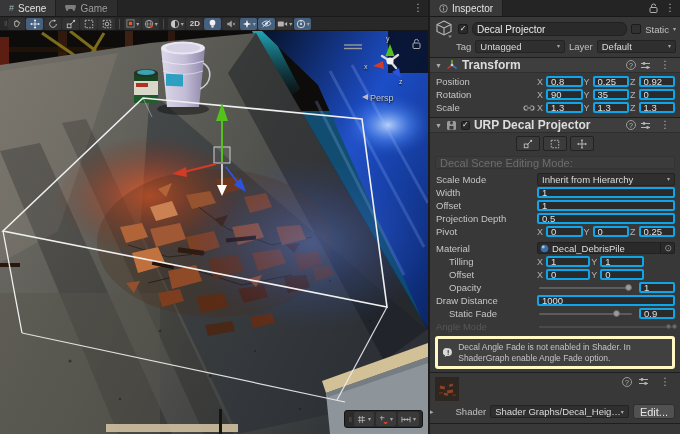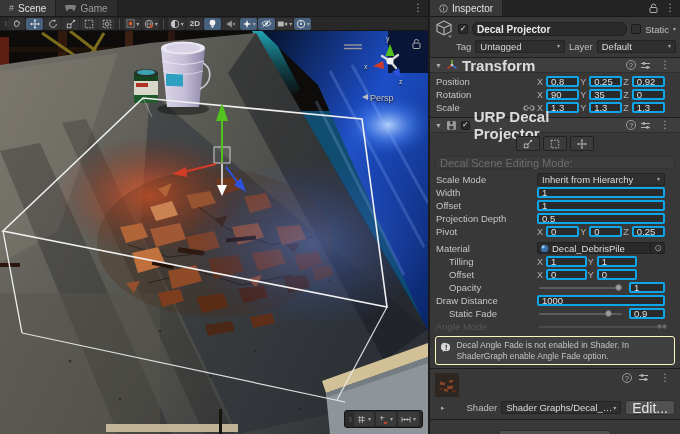--- a/index.html
+++ b/index.html
@@ -24,55 +24,55 @@
   .scene svg.world{position:absolute;left:0;top:0;}
   .gizmo-label{position:absolute;color:#ced2d6;font-size:7px;text-shadow:0 1px 2px #000;}
   .persp{position:absolute;left:370px;top:62px;color:#c3c7cc;font-size:9px;text-shadow:0 1px 2px #000;}
   .gridbar{position:absolute;right:5px;bottom:6px;height:18px;background:#2b2b2b;border:1px solid #141414;border-radius:3px;display:flex;align-items:center;padding:0 3px;gap:2px;}
   .gridbar .gbtn{display:flex;align-items:center;gap:2px;background:#3a3a3a;border-radius:2px;height:14px;padding:0 3px;}
   
   .right{width:250px;display:flex;flex-direction:column;background:#383838;}
   .insp-body{flex:1;overflow:hidden;font-size:10px;color:#c6c6c6;}
   .hdr-block{padding:3px 4px 3px 4px;}
   .go-row{display:flex;align-items:center;gap:4px;height:18px;}
-  .name-field{flex:1;background:#2a2a2a;border:1px solid #212121;border-radius:6px;height:14px;line-height:13px;padding:0 4px;color:#e8e8e8;font-weight:bold;font-size:10px;}
+  .name-field{flex:1;background:#2a2a2a;border:1px solid #212121;border-radius:6px;height:14px;line-height:13px;padding:0 4px;color:#e8e8e8;font-weight:normal;font-size:10px;}
   .chk{width:10px;height:10px;background:#2a2a2a;border:1px solid #1b1b1b;border-radius:2px;display:flex;align-items:center;justify-content:center;color:#e6e6e6;font-size:8px;line-height:1;}
   .tl-row{display:flex;align-items:center;gap:4px;height:16px;padding-left:22px;}
   .mini-lbl{color:#c0c0c0;font-size:9.5px;}
   .dd{flex:1;display:flex;align-items:center;background:#2f2f2f;border:1px solid #232323;border-radius:2px;height:13px;padding:0 4px;color:#dadada;font-size:9.5px;white-space:nowrap;overflow:hidden;}
   .dd .caret{margin-left:auto;}
   .hr{height:1px;background:#2a2a2a;border-bottom:1px solid #1e1e1e;}
   .comp-hdr{display:flex;align-items:center;gap:4px;height:15px;padding:0 5px;background:#3e3e3e;border-bottom:1px solid #2e2e2e;}
-  .comp-hdr .title{font-weight:bold;color:#dcdcdc;font-size:15px;}
+  .comp-hdr .title{font-weight:bold;color:#dcdcdc;font-size:12px;}
   .fold{color:#a9a9a9;font-size:7px;}
   .spacer{flex:1;}
   .help-dot{width:10px;height:10px;border:1px solid #9a9a9a;border-radius:50%;color:#bdbdbd;font-size:7px;display:flex;align-items:center;justify-content:center;}
-  .row{display:flex;align-items:center;height:13px;padding:0 15px 0 6px;justify-content:space-between;}
+  .row{display:flex;align-items:center;height:13px;padding:0 5px 0 6px;justify-content:space-between;}
   .row.tall{height:14px;}
   .lbl{width:101px;flex:none;color:#c6c6c6;font-size:9.5px;white-space:nowrap;overflow:hidden;display:flex;align-items:center;}
   .lbl.ind{padding-left:13px;width:101px;}
   .lbl.dim{color:#6f6f6f;}
   .field{flex:1;background:#2a2a2a;border:2px solid #0ea5e9;border-radius:2px;height:11px;line-height:10px;padding:0 3px;color:#e0e0e0;font-size:9.5px;min-width:0;}
   .axis{color:#b2b2b2;font-size:9px;margin:0 3px 0 1px;}
   .axis:first-child{margin-left:0;}
   .vec{display:flex;align-items:center;flex:1;min-width:0;}
   .track{position:relative;flex:1;height:2px;background:#5c5c5c;border-radius:1px;margin:0 7px 0 2px;}
   .knob{position:absolute;top:-3px;width:7px;height:7px;border-radius:50%;background:#9b9b9b;border:1px solid #666;}
   .sval{flex:none;width:36px;}
-  .helpbox{margin:3px 5px 3px 5px;background:#404040;border:1px solid #fef9c3;border-radius:3px;display:flex;gap:5px;padding:3px 5px;align-items:flex-start;}
+  .helpbox{margin:3px 5px 3px 5px;background:#404040;border:3px solid #fef9c3;border-radius:3px;display:flex;gap:5px;padding:3px 5px;align-items:center;}
   .helpbox .txt{font-size:8.5px;line-height:1.25;color:#c4c4c4;}
   .mode-row{display:flex;justify-content:center;gap:3px;padding:3px 0 2px 0;}
   .mode-btn{width:24px;height:15px;background:#3b3b3b;border:1px solid #222;border-radius:2px;display:flex;align-items:center;justify-content:center;}
   .dis-box{margin:3px 5px;border:1px solid #333;border-radius:2px;background:#3b3b3b;color:#6d6d6d;font-size:11px;height:13px;line-height:12px;padding:0 4px;}
   .objfield{flex:1;display:flex;align-items:center;gap:3px;background:#2a2a2a;border:1px solid #212121;border-radius:2px;height:12px;padding:0 2px;color:#dfdfdf;font-size:9.5px;min-width:0;}
   .objfield .pick{margin-left:auto;color:#9f9f9f;font-size:9px;border-left:1px solid #1d1d1d;padding-left:3px;}
   .mat-hdr{display:flex;gap:6px;padding:4px 5px 2px 5px;align-items:flex-start;}
   .mat-title{color:#b4b4b4;font-size:10.5px;padding-top:2px;white-space:nowrap;}
-  .shader-row{display:flex;align-items:center;gap:4px;padding:1px 5px 4px 11px;}
-  .btn{background:#515151;border:1px solid #2e2e2e;border-radius:3px;color:#e6e6e6;font-size:14px;height:15px;display:flex;align-items:center;justify-content:center;padding:0 6px;}
+  .shader-row{display:flex;align-items:center;gap:4px;padding:1px 5px 4px 0;}
+  .btn{background:#515151;border:1px solid #2e2e2e;border-radius:3px;color:#e6e6e6;font-size:11px;height:15px;display:flex;align-items:center;justify-content:center;padding:0 6px;}
   .addc-wrap{display:flex;justify-content:center;padding-top:10px;}
   .addc{width:112px;height:17px;font-size:10px;}
   .lockicon{display:flex;align-items:center;padding:0 2px;}
 </style>
 </head>
 <body>
 
 <div class="window">
 
   <div class="left">

